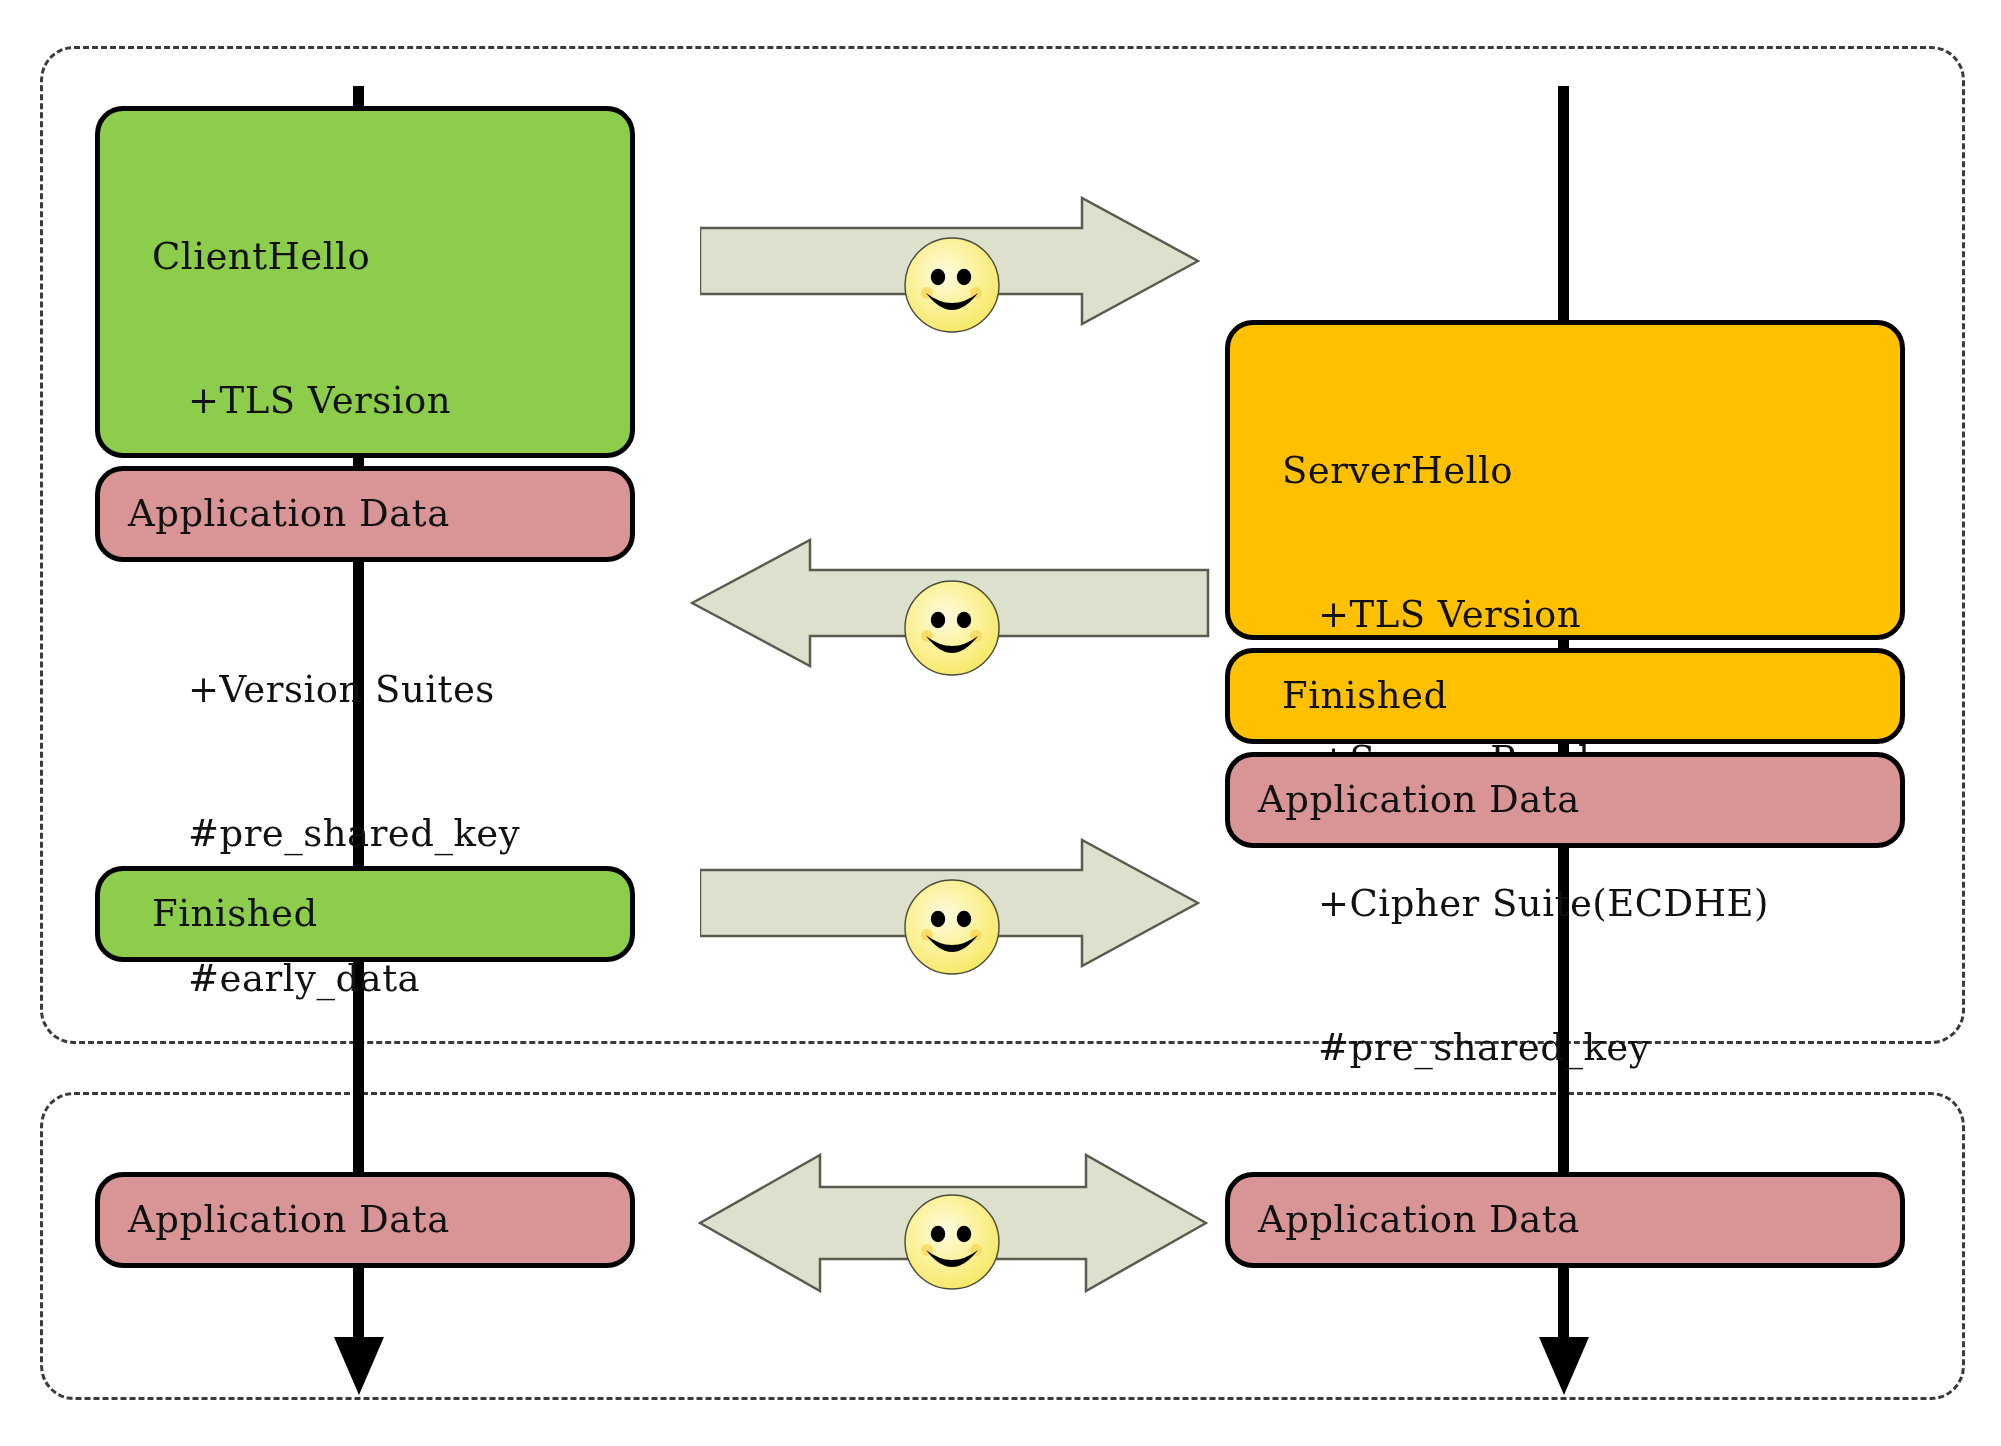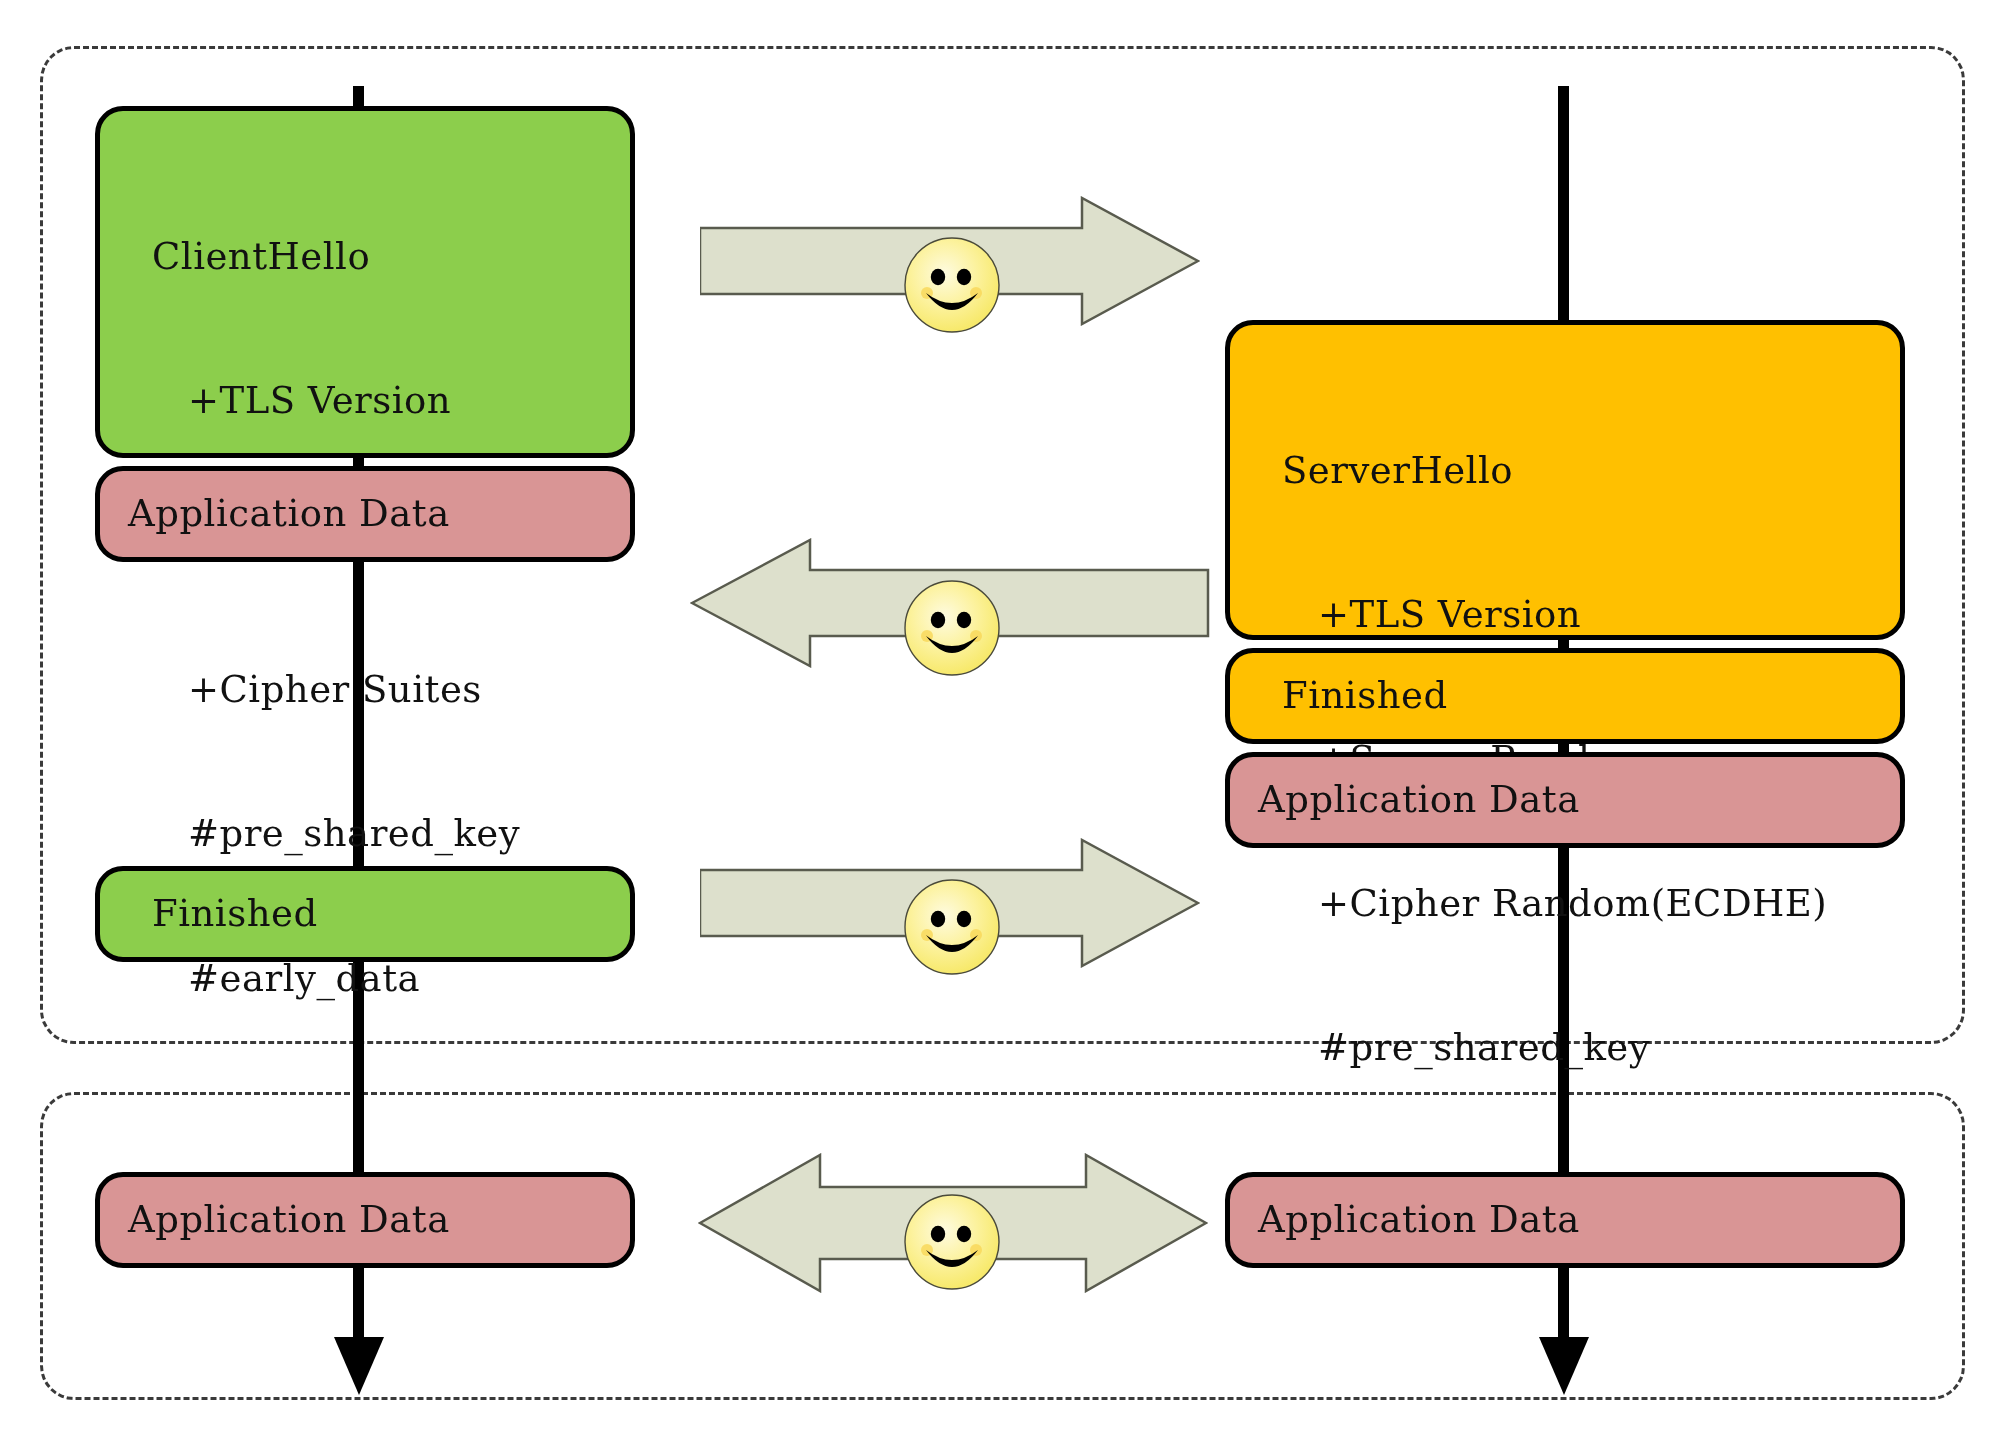--- a/index.html
+++ b/index.html
@@ -128,21 +128,21 @@
   <div id="lifeline-client" class="lifeline"></div>
   <div id="lifeline-server" class="lifeline"></div>
   <div id="arrowhead-client" class="lifeline-arrowhead"></div>
   <div id="arrowhead-server" class="lifeline-arrowhead"></div>
 
   <div id="box-client-hello" class="msg-box fill-green multiline">
     <div class="msg-text">
       <span class="title">ClientHello</span>
       <span class="sub">+TLS Version</span>
       <span class="sub">+Client Random</span>
-      <span class="sub">+Cipher Suites</span>
+      <span class="sub">+Version Suites</span>
       <span class="sub">#pre_shared_key</span>
       <span class="sub">#early_data</span>
     </div>
   </div>
 
   <div id="box-client-appdata" class="msg-box fill-pink">
     <div class="msg-text">
       <span class="title">Application Data</span>
     </div>
   </div>
@@ -157,21 +157,21 @@
     <div class="msg-text">
       <span class="title">Application Data</span>
     </div>
   </div>
 
   <div id="box-server-hello" class="msg-box fill-orange multiline">
     <div class="msg-text">
       <span class="title">ServerHello</span>
       <span class="sub">+TLS Version</span>
       <span class="sub">+Server Random</span>
-      <span class="sub">+Cipher Random(ECDHE)</span>
+      <span class="sub">+Cipher Suite(ECDHE)</span>
       <span class="sub">#pre_shared_key</span>
       <span class="sub">#early_data</span>
     </div>
   </div>
 
   <div id="box-server-finished" class="msg-box fill-orange">
     <div class="msg-text">
       <span class="title">Finished</span>
     </div>
   </div>

